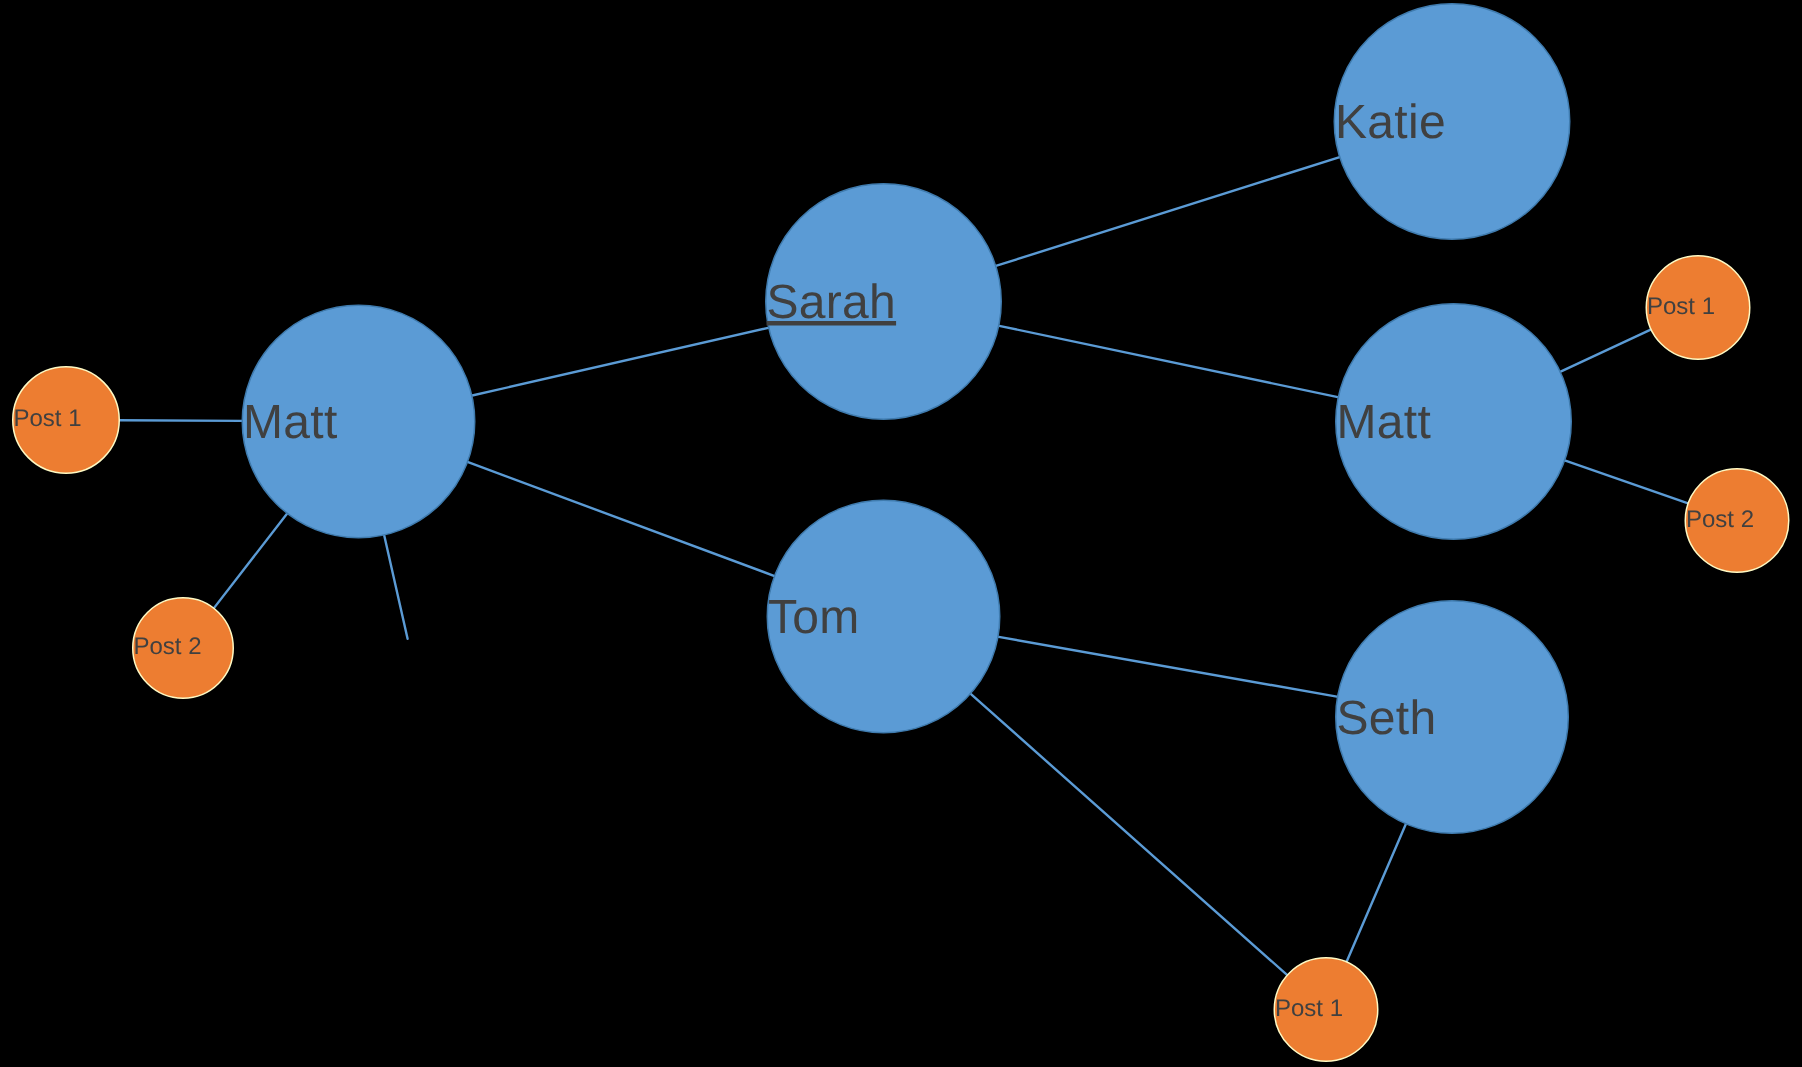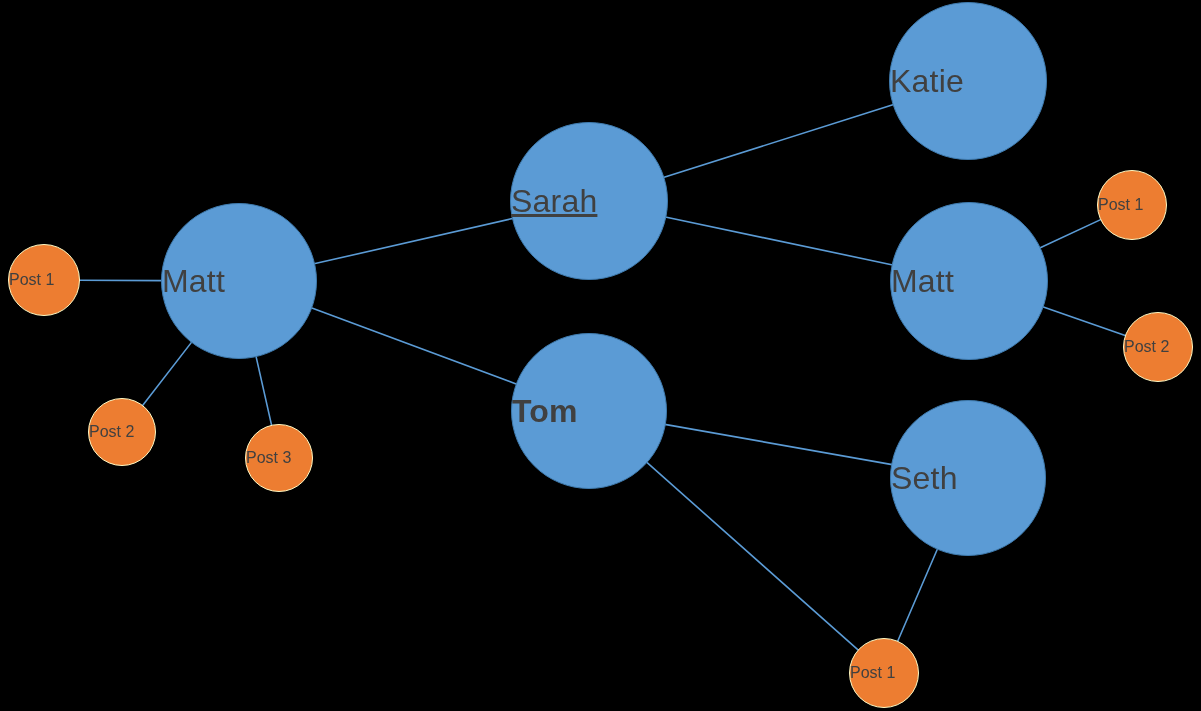--- a/index.html
+++ b/index.html
@@ -79,41 +79,38 @@
       <line x1="646.5720472787851" y1="462.13178436285324" x2="858.5785765262507" y2="650.4223289826363" stroke="#5B9BD5" stroke-width="1.6" stroke-linecap="round"></line>
       <line x1="937.5369600047918" y1="548.7177714174475" x2="897.4512124654166" y2="641.7739710624257" stroke="#5B9BD5" stroke-width="1.6" stroke-linecap="round"></line>
     </svg>
   <div id="node-layer">
       <div class="node person" style="left: 161px; top: 203px; width: 156px; height: 156px;">
         <span class="node-label">Matt</span>
       </div>
       <div class="node person" style="left: 510px; top: 122px; width: 158px; height: 158px; text-decoration: underline;">
         <span class="node-label">Sarah</span>
       </div>
-      <div class="node person" style="left: 511px; top: 333px; width: 156px; height: 156px; font-weight: bold;">
+      <div class="node person" style="left: 511px; top: 333px; width: 156px; height: 156px;">
         <span class="node-label">Tom</span>
       </div>
       <div class="node person" style="left: 889px; top: 2px; width: 158px; height: 158px;">
         <span class="node-label">Katie</span>
       </div>
       <div class="node person" style="left: 890px; top: 202px; width: 158px; height: 158px;">
         <span class="node-label">Matt</span>
       </div>
       <div class="node person" style="left: 890px; top: 400px; width: 156px; height: 156px;">
         <span class="node-label">Seth</span>
       </div>
       <div class="node post" style="left: 8px; top: 244px; width: 72px; height: 72px;">
         <span class="node-label">Post 1</span>
       </div>
       <div class="node post" style="left: 88px; top: 398px; width: 68px; height: 68px;">
         <span class="node-label">Post 2</span>
       </div>
-      <div class="node post" style="left: 245px; top: 424px; width: 68px; height: 68px;">
-        <span class="node-label">Post 3</span>
-      </div>
       <div class="node post" style="left: 1097px; top: 170px; width: 70px; height: 70px;">
         <span class="node-label">Post 1</span>
       </div>
       <div class="node post" style="left: 1123px; top: 312px; width: 70px; height: 70px;">
         <span class="node-label">Post 2</span>
       </div>
       <div class="node post" style="left: 849px; top: 638px; width: 70px; height: 70px;">
         <span class="node-label">Post 1</span>
       </div>
     </div>

